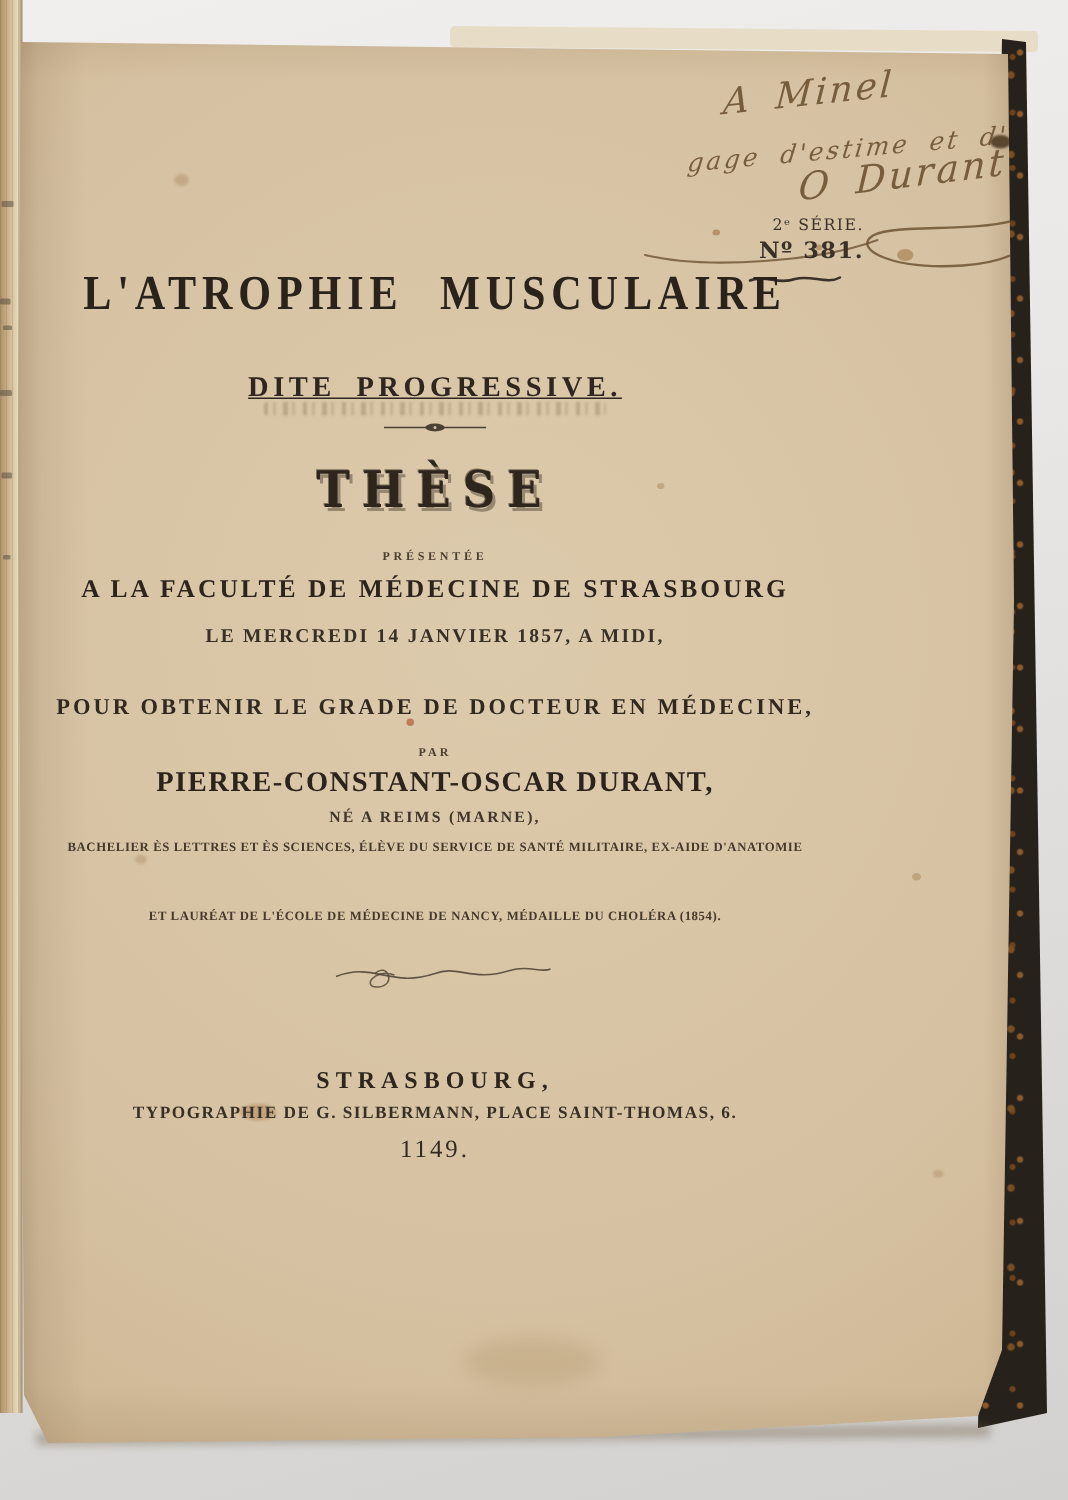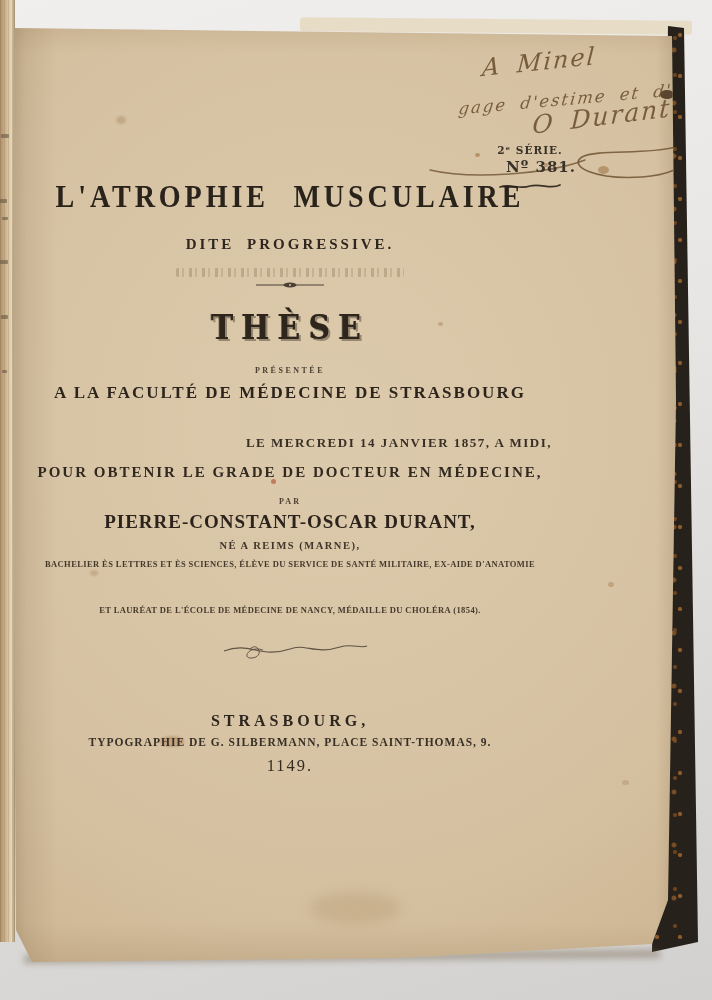--- a/index.html
+++ b/index.html
@@ -59,41 +59,41 @@
     color:var(--handwriting,#6e5332);letter-spacing:2px;word-spacing:6px;
     white-space:nowrap;opacity:.9;
   }
   .hand1{left:472px;top:24px;font-size:24px;transform:rotate(-6deg) skewX(-10deg);}
   .hand2{left:448px;top:62px;font-size:16.5px;transform:rotate(-5deg) skewX(-12deg);}
   .hand3{left:522px;top:78px;font-size:25px;transform:rotate(-7deg) skewX(-10deg);}
   .flourish{position:absolute;left:400px;top:84px;}
   
   .series{position:absolute;left:474px;top:120px;width:92px;text-align:center;
     font-family:"DejaVu Serif",serif;color:#3a3128;}
-  .series-line1{font-size:10.5px;font-weight:bold;letter-spacing:1px;white-space:nowrap;}
+  .series-line1{font-size:10.5px;font-weight:normal;letter-spacing:1px;white-space:nowrap;text-align:right;}
   .series-line2{font-size:15px;font-weight:bold;letter-spacing:1px;margin-top:2px;white-space:nowrap;text-align:right;}
   .series svg{margin-top:1px;}
   
   .col{position:absolute;left:18px;top:0;width:524px;height:100%;}
   .line{position:absolute;left:0;right:0;text-align:center;white-space:nowrap;}
   .kicker{top:128px;font-size:12px;font-weight:bold;letter-spacing:3px;color:#3b322a;}
   .main-title{top:156px;font-size:29px;font-weight:bold;letter-spacing:4px;word-spacing:14px;
     color:#2a231c;transform:scale(.97,1.12);}
-  .subtitle{top:212px;font-size:15px;font-weight:bold;letter-spacing:3px;word-spacing:6px;color:#2e2categ61f;color:#2e261f;}
+  .subtitle{top:224px;font-size:19px;font-weight:bold;letter-spacing:3px;word-spacing:6px;color:#2e2categ61f;color:#2e261f;text-decoration:underline;}
   .bleed{position:absolute;top:244px;left:50%;transform:translateX(-50%);width:228px;height:9px;
     background:repeating-linear-gradient(90deg,rgba(120,100,70,.6) 0 3px,transparent 3px 6px,rgba(120,100,70,.42) 6px 8px,transparent 8px 13px);
     filter:blur(.7px);opacity:.5;border-radius:2px;}
   .divider{position:absolute;top:256px;left:50%;transform:translateX(-50%);}
   .these{top:286px;font-family:"DejaVu Serif",serif;font-size:30px;font-weight:bold;letter-spacing:8px;
     color:#2e261d;transform:scaleY(1.12);
     text-shadow:2px 2px 0 rgba(48,38,28,.40),-.6px -.6px 0 rgba(48,38,28,.55);}
   .presented{top:342px;font-size:8px;letter-spacing:2.5px;font-weight:bold;color:#4a3f31;}
   .faculty{top:359px;font-size:17px;font-weight:bold;letter-spacing:2px;color:#2d251d;}
   .defended{top:394px;font-size:8.5px;letter-spacing:2px;font-weight:bold;color:#4a3f31;}
-  .dateline{top:411px;font-size:13px;font-weight:bold;letter-spacing:1.5px;color:#38downarrow2f26;color:#382f26;text-align:right;}
+  .dateline{top:392px;font-size:13px;font-weight:bold;letter-spacing:1.5px;color:#38downarrow2f26;color:#382f26;}
   .purpose{top:440px;font-size:15px;font-weight:bold;letter-spacing:2px;color:#312920;}
   .par{top:473px;font-size:8px;letter-spacing:2px;font-weight:bold;color:#4a3f31;}
   .author{top:487px;font-size:19px;font-weight:bold;letter-spacing:1px;color:#2c241c;}
   .birth{top:516px;font-size:10.5px;font-weight:bold;letter-spacing:1.5px;color:#3f352a;}
   .cred1{top:535px;font-size:8.5px;font-weight:bold;letter-spacing:.4px;color:#44392c;}
   .cred2{top:549px;font-size:8.5px;font-weight:bold;letter-spacing:.4px;color:#44392c;margin-top:32px;}
   .city{top:688px;font-size:16px;font-weight:bold;letter-spacing:4px;color:#2e261e;}
   .printer{top:712px;font-size:11.5px;font-weight:bold;letter-spacing:1px;color:#38302６6;color:#383026;}
   .year{top:732px;font-size:16.5px;letter-spacing:2px;color:#332b22;}
   
@@ -170,21 +170,21 @@
       <div class="line faculty">A LA FACULTÉ DE MÉDECINE DE STRASBOURG</div>
       <div class="line dateline">LE MERCREDI 14 JANVIER 1857, A MIDI,</div>
       <div class="line purpose">POUR OBTENIR LE GRADE DE DOCTEUR EN MÉDECINE,</div>
       <div class="line par">PAR</div>
       <div class="line birth">NÉ A REIMS (MARNE),</div>
       <div class="line author">PIERRE-CONSTANT-OSCAR DURANT,</div>
       <div class="line cred1">BACHELIER ÈS LETTRES ET ÈS SCIENCES, ÉLÈVE DU SERVICE DE SANTÉ MILITAIRE, EX-AIDE D'ANATOMIE</div>
       <div class="line cred2">ET LAURÉAT DE L'ÉCOLE DE MÉDECINE DE NANCY, MÉDAILLE DU CHOLÉRA (1854).</div>
 
       <div class="line city">STRASBOURG,</div>
-      <div class="line printer">TYPOGRAPHIE DE G. SILBERMANN, PLACE SAINT-THOMAS, 9.</div>
+      <div class="line printer">TYPOGRAPHIE DE G. SILBERMANN, PLACE SAINT-THOMAS, 6.</div>
       <div class="line year">1149.</div>
     </div>
 
     <svg class="wm-scribble" width="150" height="26" viewBox="0 0 150 26">
       <path d="M4 15 C 30 5, 40 23, 70 13 C 85 7, 95 19, 120 11 C 132 7, 141 13, 147 10" fill="none" stroke="#4b4033" stroke-width="1.1" opacity=".85"></path>
       <path d="M30 13 c 8 -8, 15 8, 2 9 c -11 1, -3 -13, 11 -8" fill="none" stroke="#4b4033" stroke-width="1" opacity=".8"></path>
     </svg>
 
   </div>
 </div>

